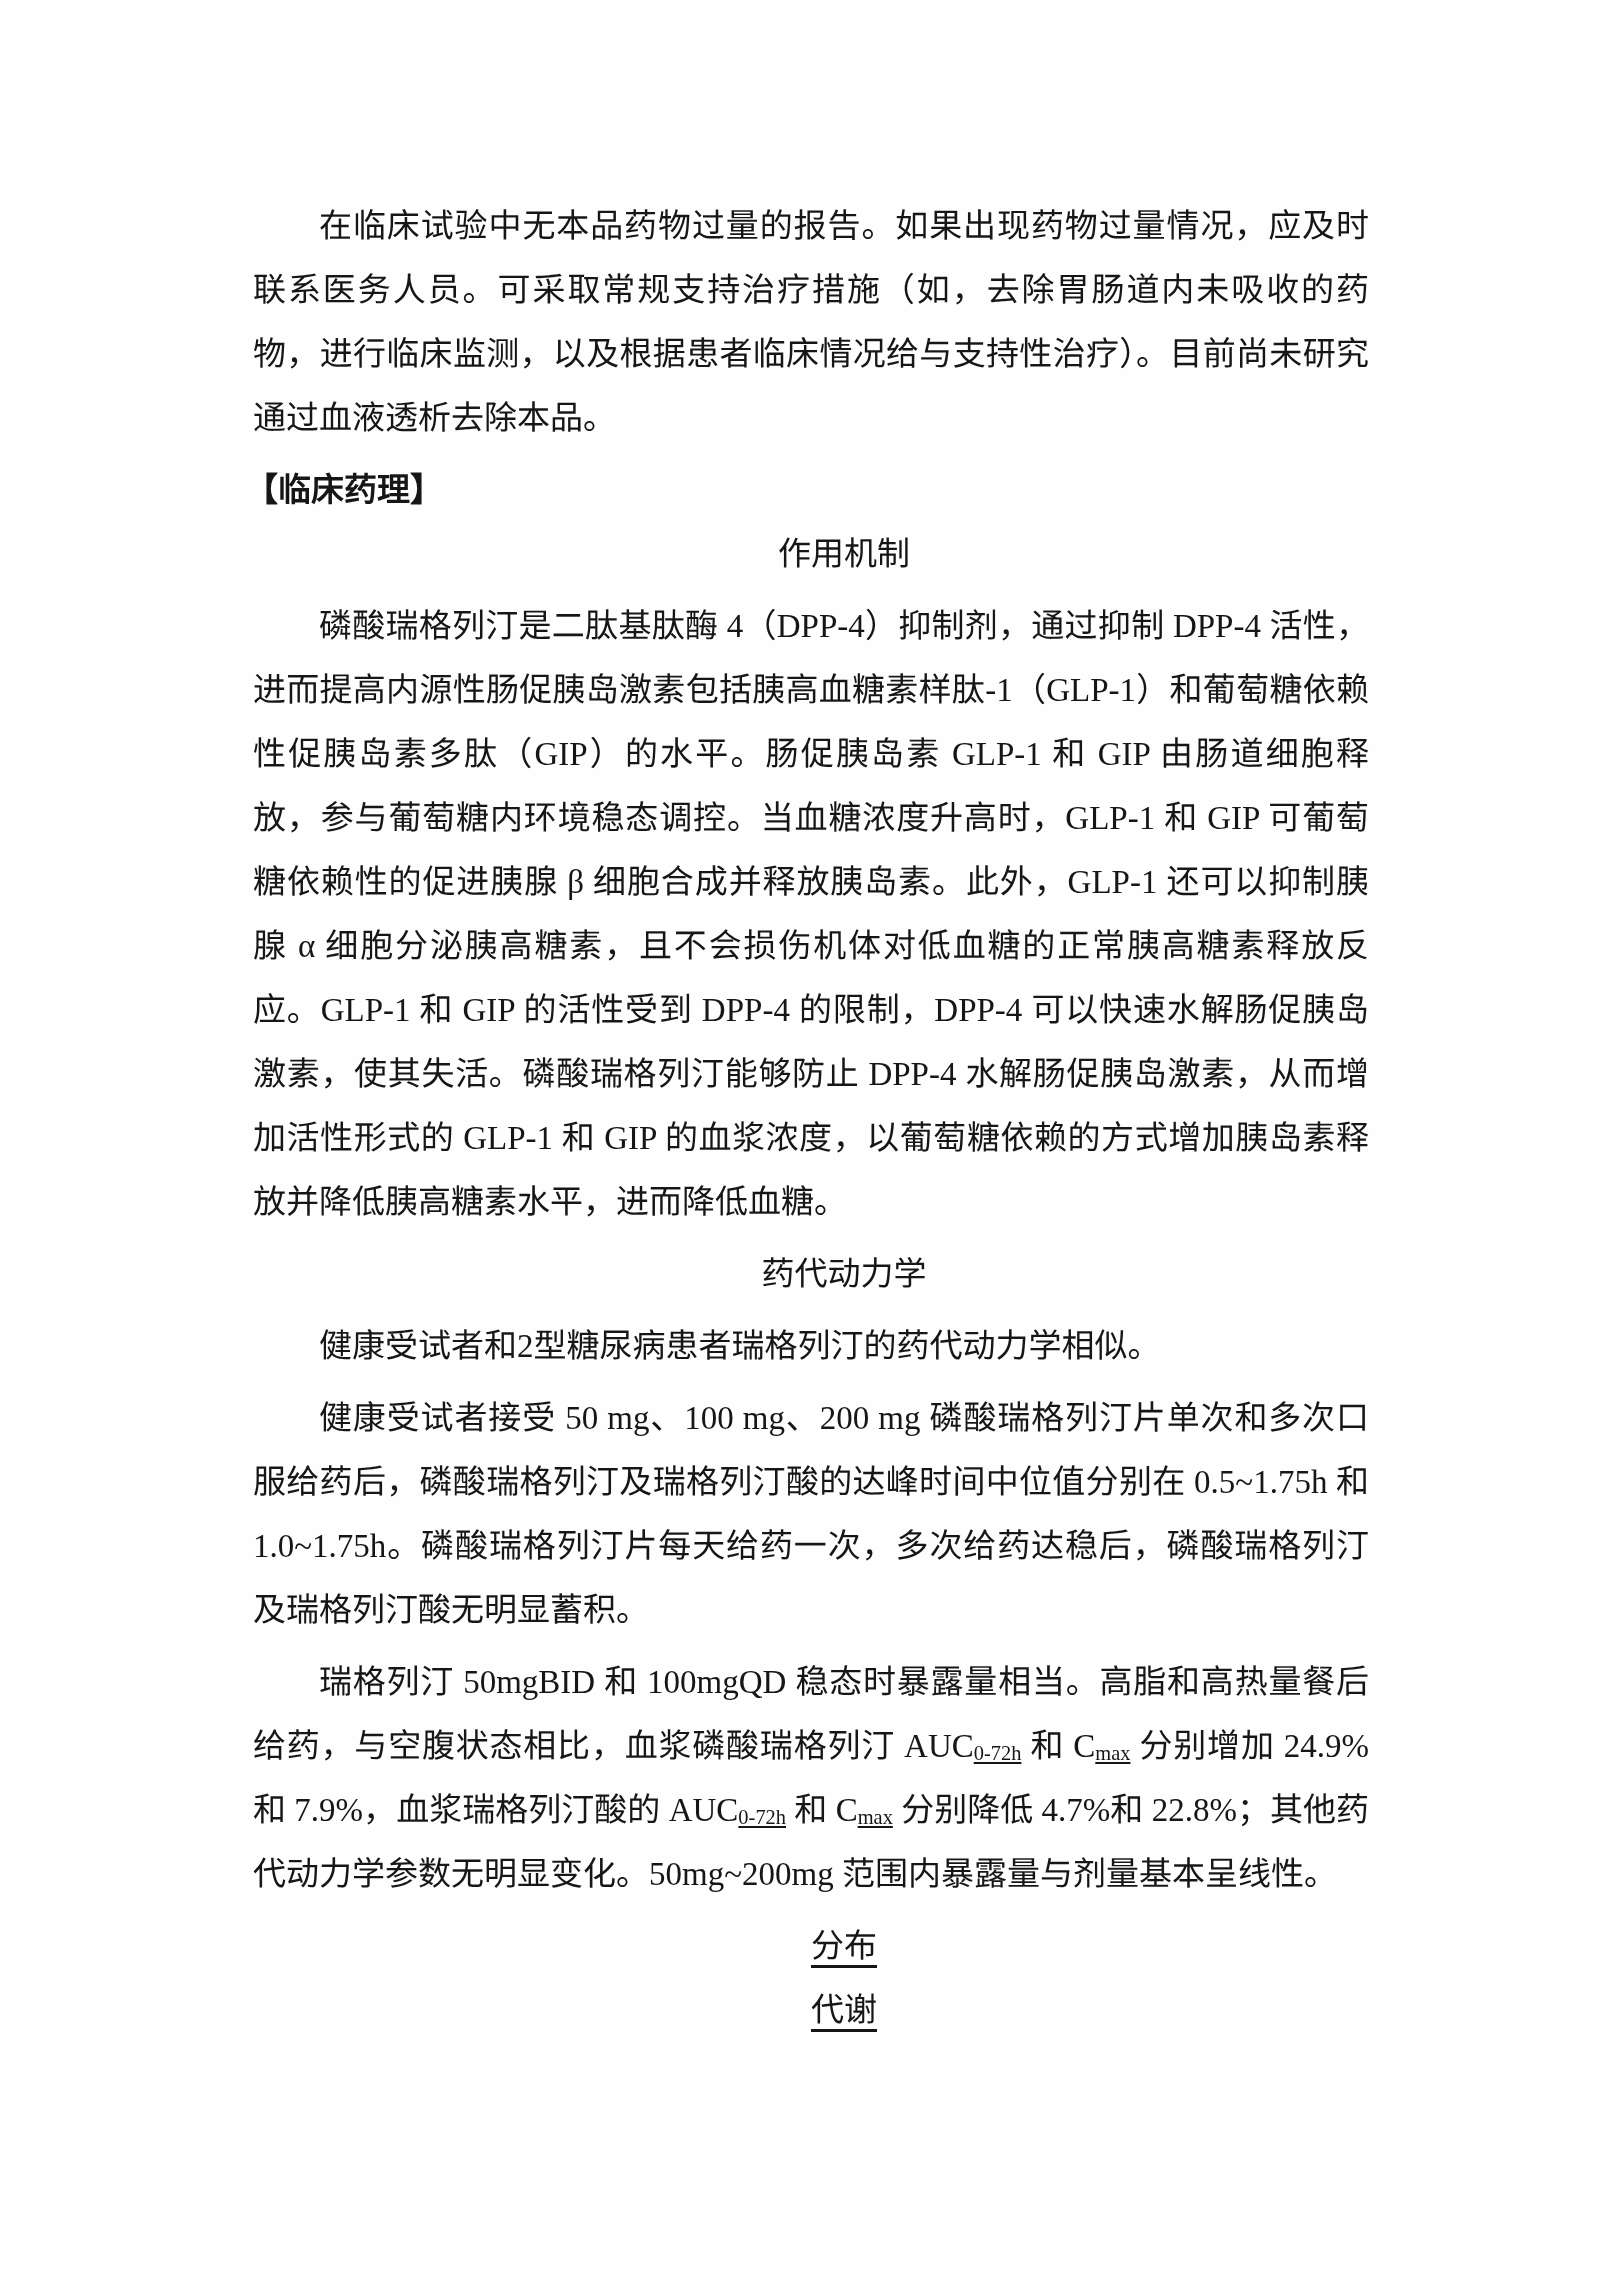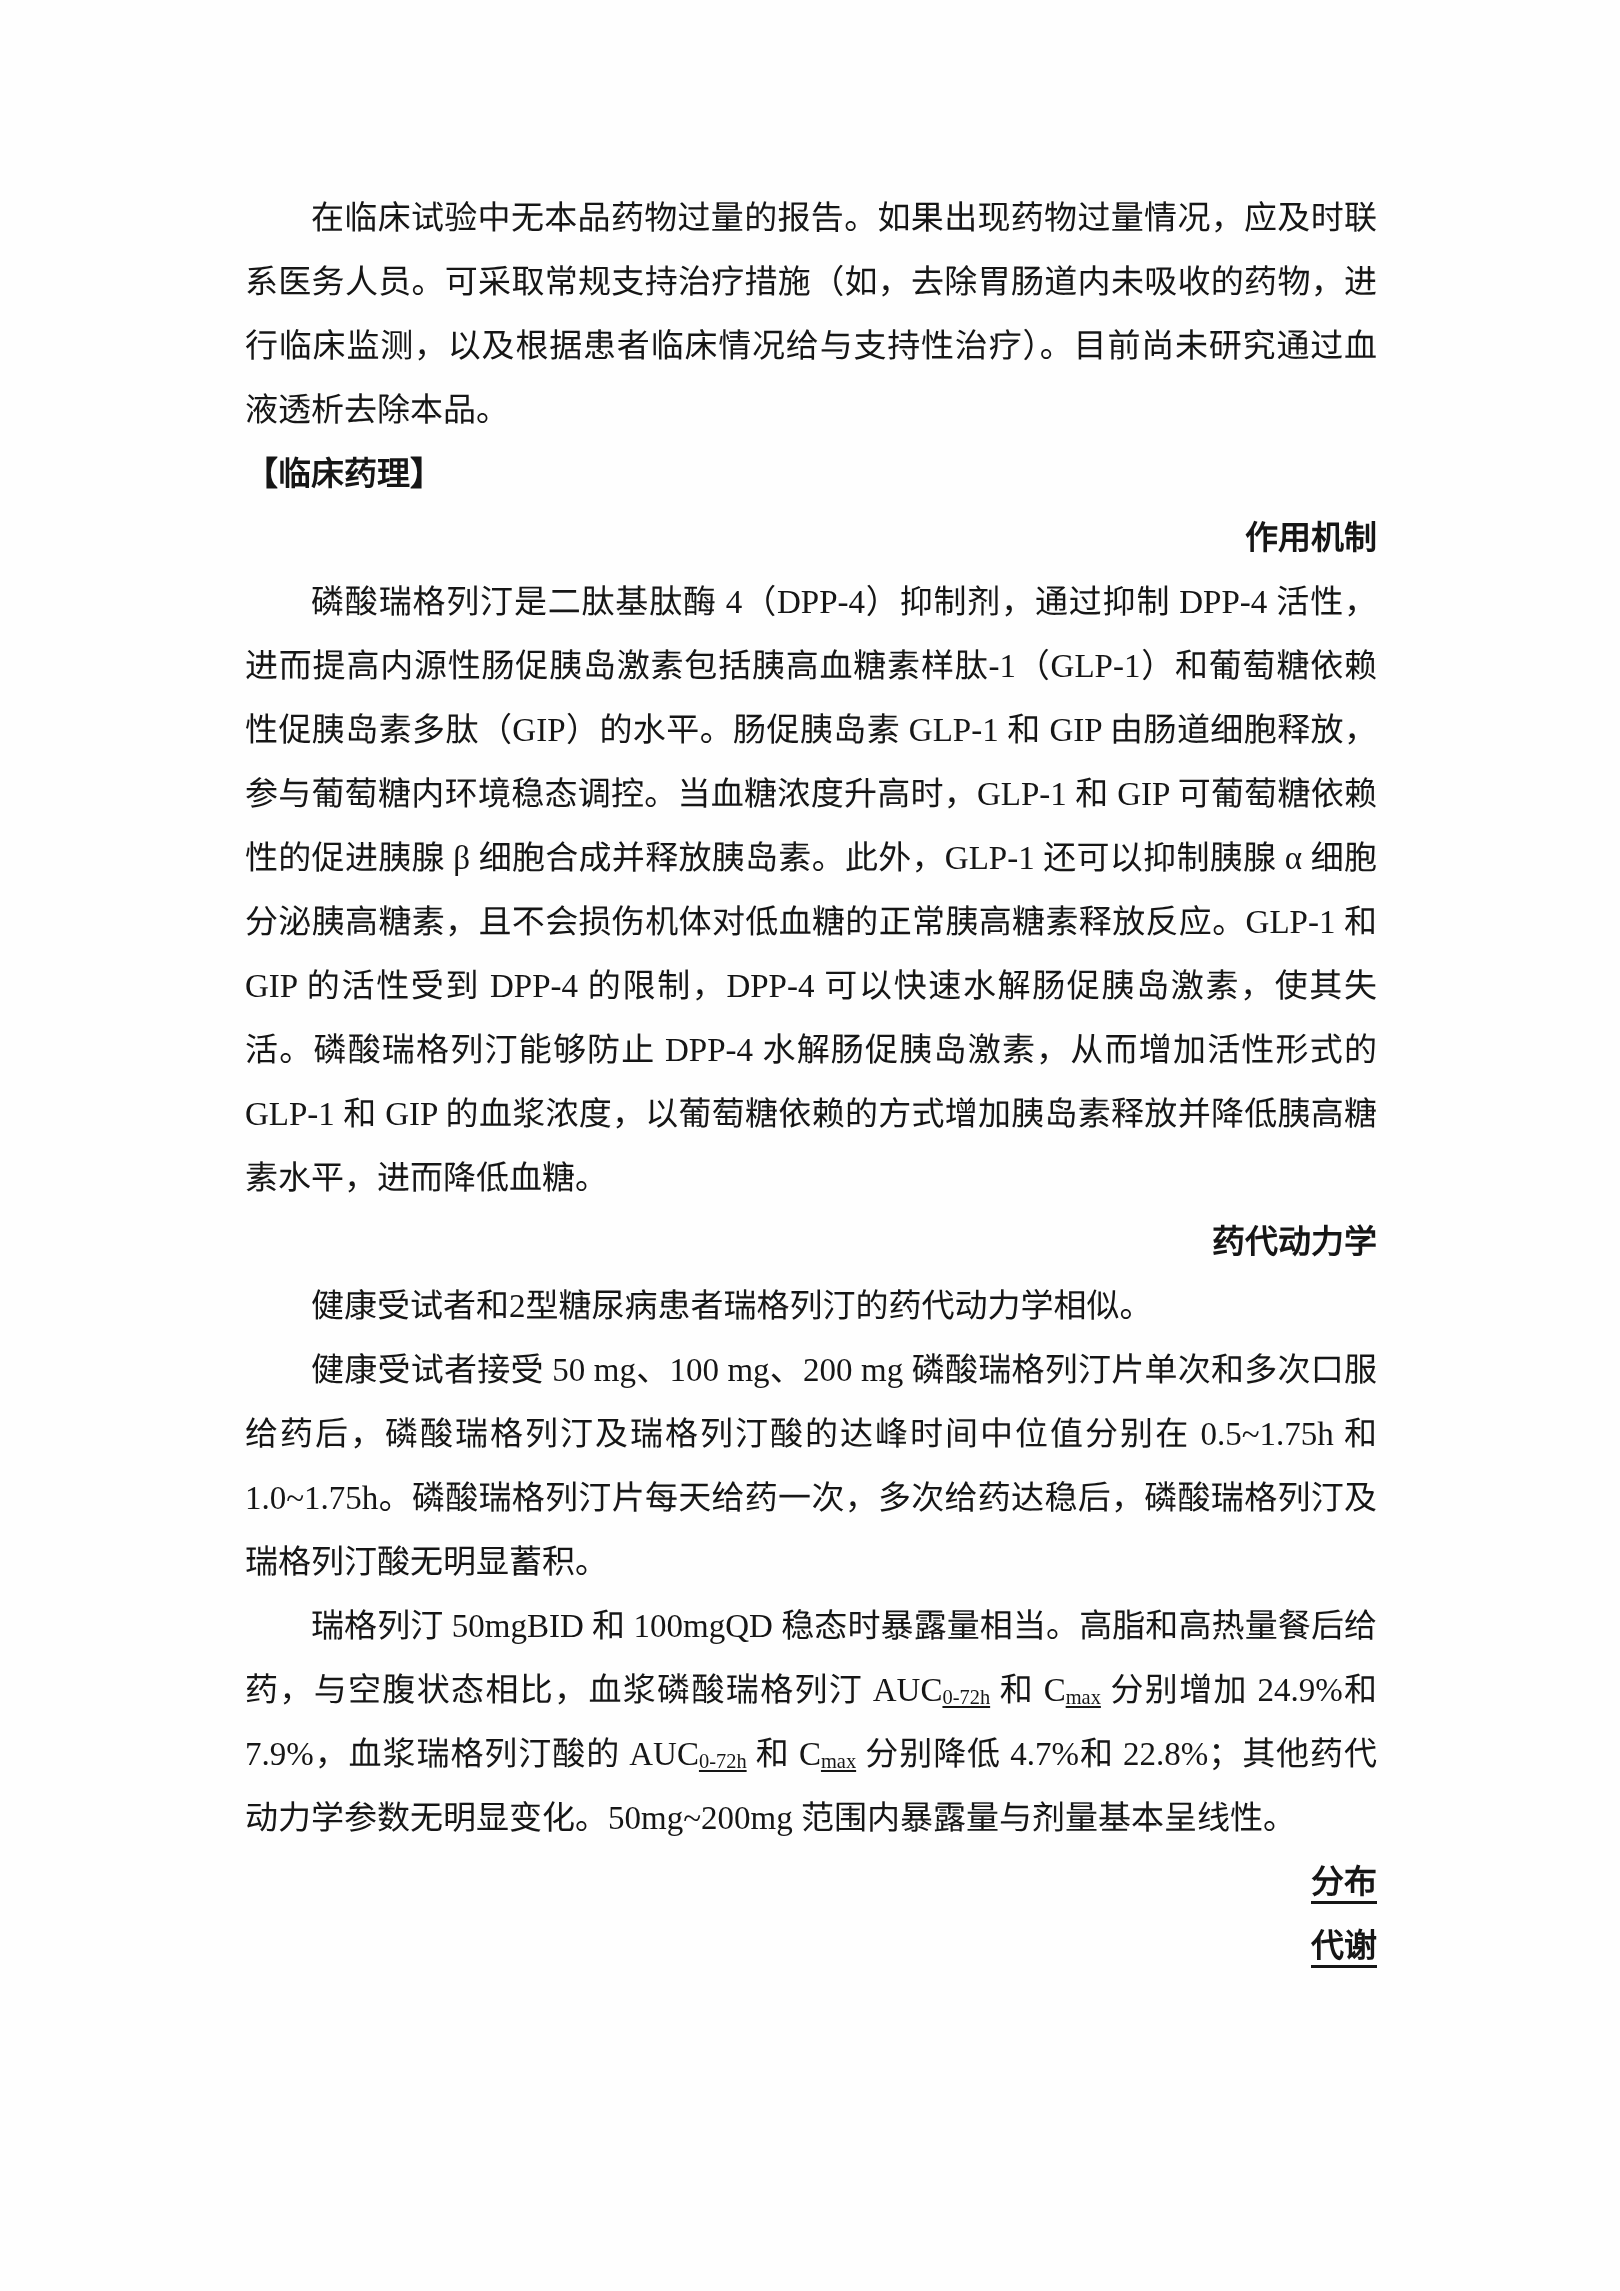--- a/index.html
+++ b/index.html
@@ -20,33 +20,33 @@
     position: absolute;
     left: 245px;
     top: 186px;
     width: 1132px;
     font-size: 33px;
     line-height: 64px;
     color: #161616;
     text-align: justify;
   }
   .para {
-    margin: 0;
+    margin: 8px;
     text-indent: 2em;
   }
   .heading1 {
     margin: 0;
     font-weight: 700;
     text-align: left;
   }
   .heading2 {
     margin: 0;
-    font-weight: 700;
+    font-weight: 400;
     text-indent: 2em;
-    text-align: right;
+    text-align: center;
   }
   .heading2.underlined {
     text-decoration: underline;
     text-decoration-thickness: 2.9px;
     text-underline-offset: 7.8px;
   }
   sub {
     font-size: 0.62em;
     line-height: 0;
     vertical-align: -0.15em;

